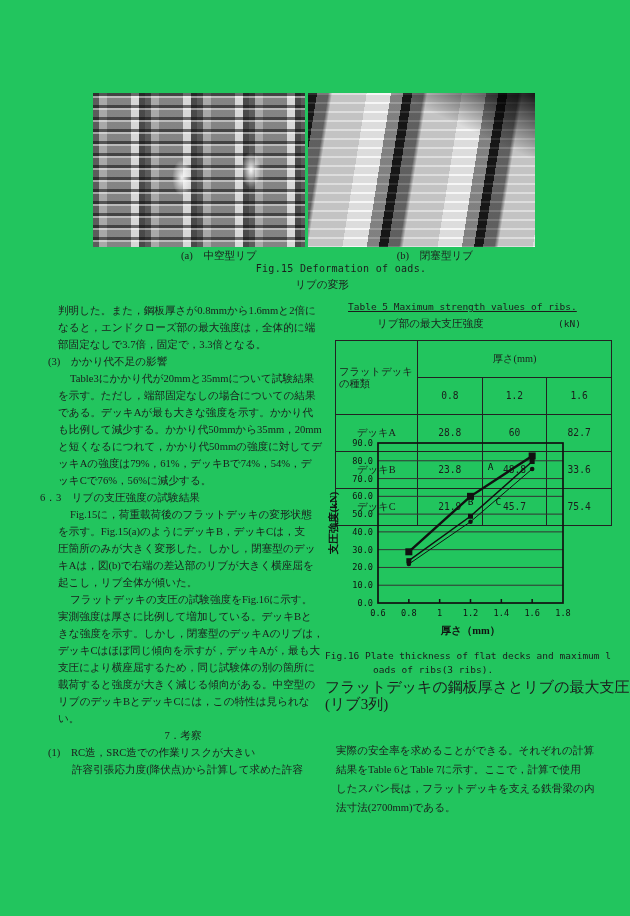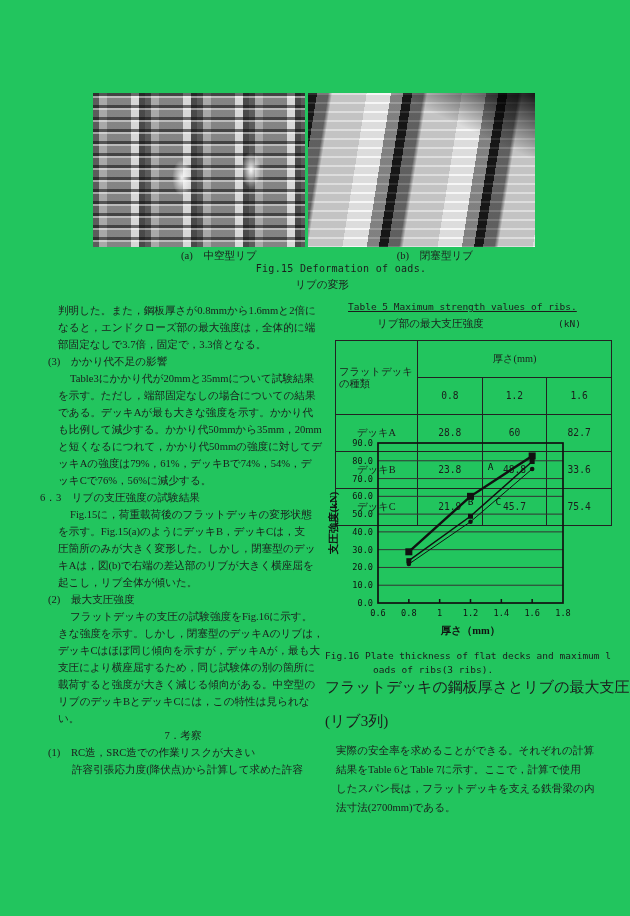--- a/index.html
+++ b/index.html
@@ -96,22 +96,22 @@
       <div class="ln cont">も比例して減少する。かかり代50mmから35mm，20mm</div>
       <div class="ln cont">と短くなるにつれて，かかり代50mmの強度に対してデ</div>
       <div class="ln cont">ッキAの強度は79%，61%，デッキBで74%，54%，デ</div>
       <div class="ln cont">ッキCで76%，56%に減少する。</div>
       <div class="ln section">6．3　リブの支圧強度の試験結果</div>
       <div class="ln para">Fig.15に，荷重載荷後のフラットデッキの変形状態</div>
       <div class="ln cont">を示す。Fig.15(a)のようにデッキB，デッキCは，支</div>
       <div class="ln cont">圧箇所のみが大きく変形した。しかし，閉塞型のデッ</div>
       <div class="ln cont">キAは，図(b)で右端の差込部のリブが大きく横座屈を</div>
       <div class="ln cont">起こし，リブ全体が傾いた。</div>
-      <div class="ln item">(2)　最大支圧強度</div>
       <div class="ln para">フラットデッキの支圧の試験強度をFig.16に示す。</div>
+      <div class="ln cont">実測強度は厚さに比例して増加している。デッキBと</div>
       <div class="ln cont">きな強度を示す。しかし，閉塞型のデッキAのリブは，</div>
       <div class="ln cont">デッキCはほぼ同じ傾向を示すが，デッキAが，最も大</div>
       <div class="ln cont">支圧により横座屈するため，同じ試験体の別の箇所に</div>
       <div class="ln cont">載荷すると強度が大きく減じる傾向がある。中空型の</div>
       <div class="ln cont">リブのデッキBとデッキCには，この特性は見られな</div>
       <div class="ln cont">い。</div>
       <div class="ln center">7．考察</div>
       <div class="ln item">(1)　RC造，SRC造での作業リスクが大きい</div>
       <div class="ln para2">許容引張応力度(降伏点)から計算して求めた許容</div>
     </div>
@@ -215,21 +215,21 @@
       <text x="470.5" y="505.22222222222223" class="ann">B</text>
       <text x="498.24999999999994" y="505.22222222222223" class="ann">C</text>
       <text x="470.5" y="634" text-anchor="middle" class="axis">厚さ（mm）</text>
       <text x="337" y="523" text-anchor="middle" class="axis" transform="rotate(-90 337 523)">支圧強度(kN)</text>
     </svg>
 
   <div class="abs f16cap">
     <div class="mono en">Fig.16  Plate thickness of flat decks and maximum l</div>
     <div class="mono en en2">oads of ribs(3 ribs).</div>
     <div class="jp">フラットデッキの鋼板厚さとリブの最大支圧強度</div>
-    <div class="jp" style="margin-top:17px;">(リブ3列)</div>
+    <div class="jp" style="margin-top:0;">(リブ3列)</div>
   </div>
 
   <div class="abs colR-para">
 
       <div class="ln cont">実際の安全率を求めることができる。それぞれの計算</div>
       <div class="ln cont">結果をTable 6とTable 7に示す。ここで，計算で使用</div>
       <div class="ln cont">したスパン長は，フラットデッキを支える鉄骨梁の内</div>
       <div class="ln cont">法寸法(2700mm)である。</div>
     </div>
 

